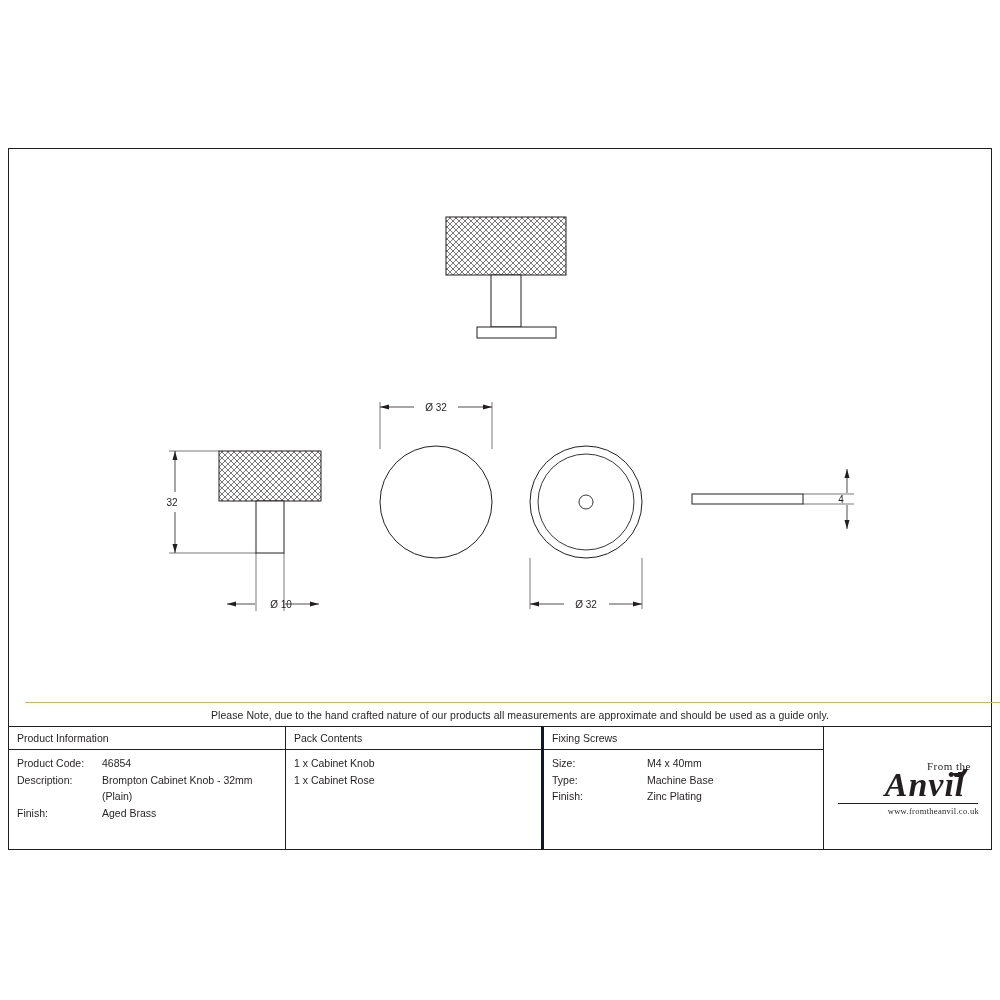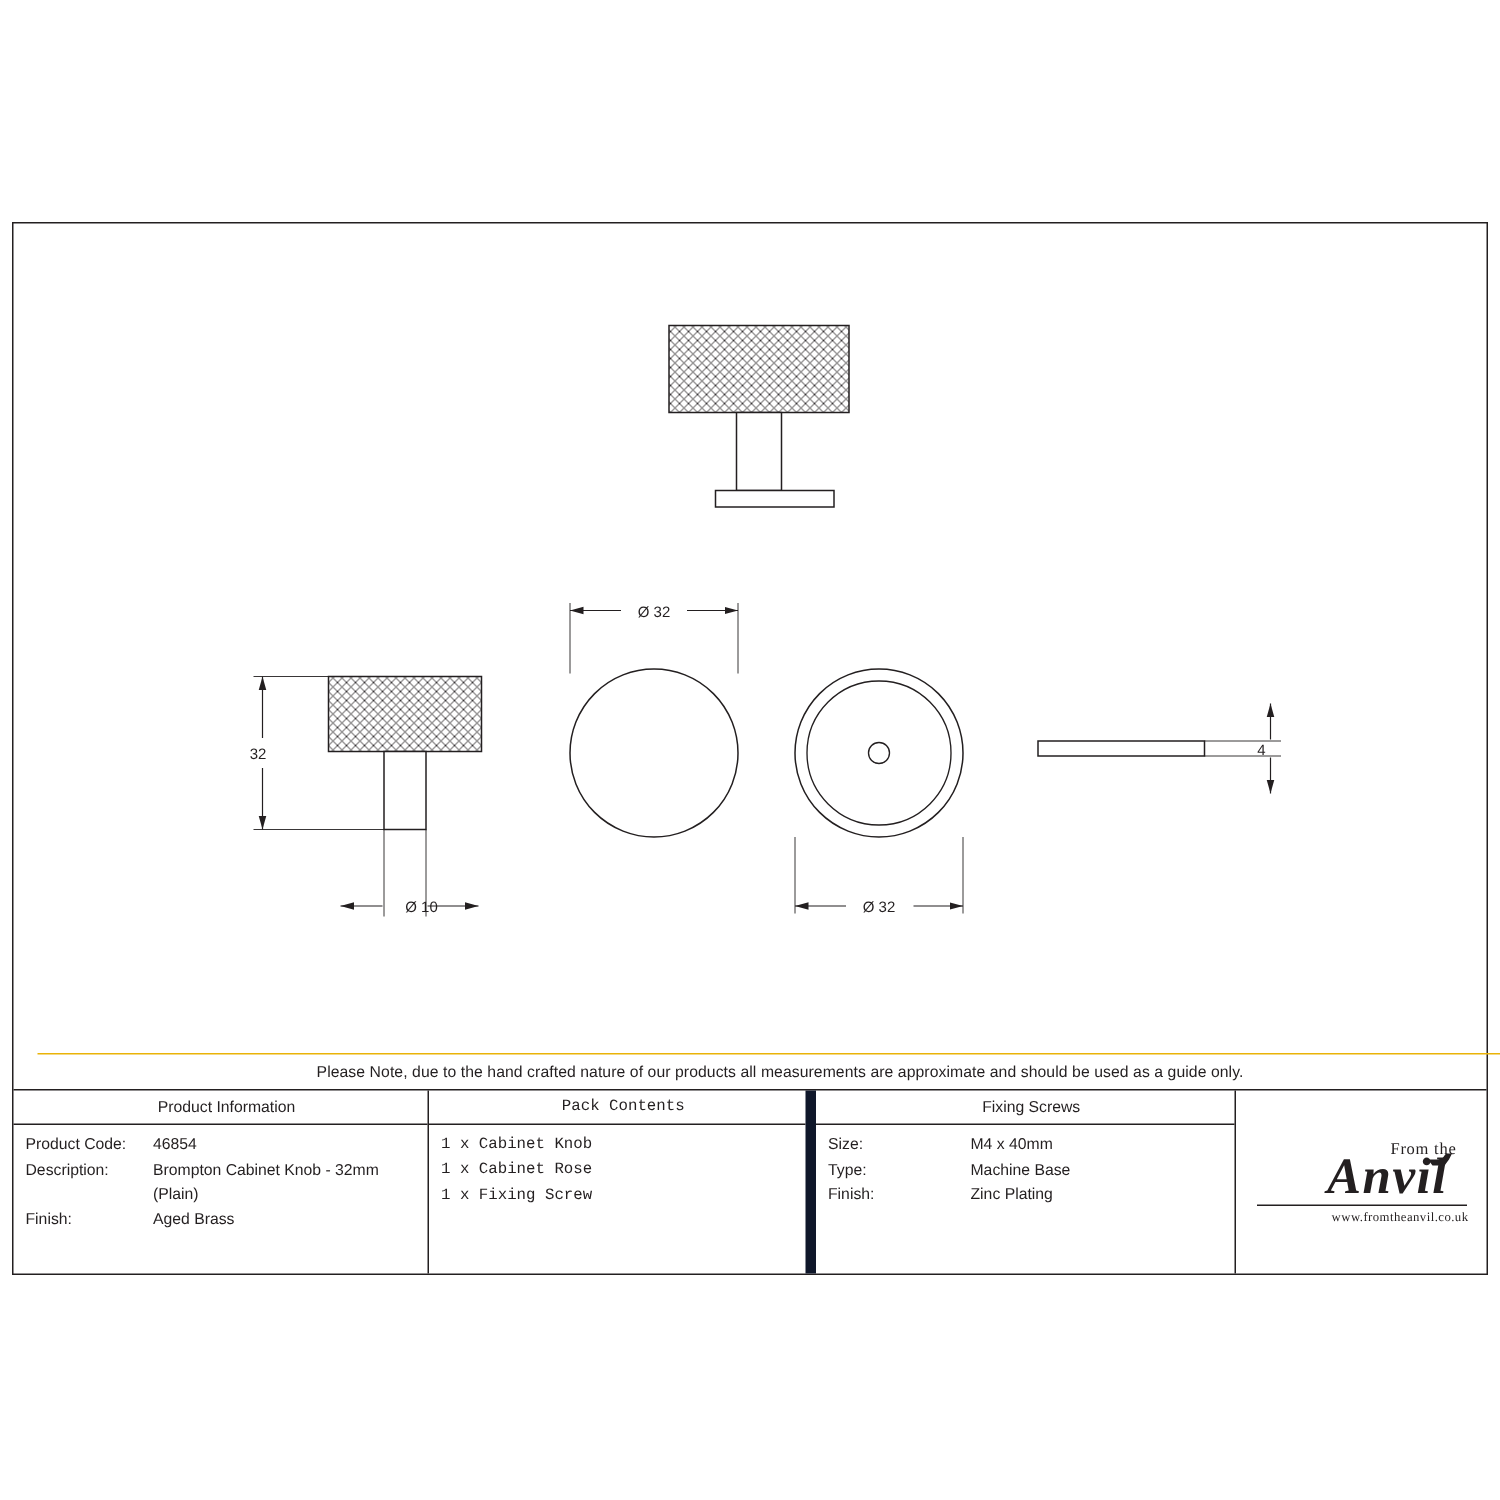--- a/index.html
+++ b/index.html
@@ -60,30 +60,29 @@
     border-top: 1px solid #231f20;
     box-sizing: border-box;
     display: flex;
   }
   .col {
     box-sizing: border-box;
     height: 100%;
     position: relative;
   }
   .col-prod { width: 277px; border-right: 1px solid #231f20; }
-  .col-pack { width: 258px; border-right: 7px solid #0f172a; font-family: Liberation Mono, monospace; }
+  .col-pack { width: 258px; border-right: 3px solid #0f172a; }
   .col-fix  { width: 280px; border-right: 1px solid #231f20; }
   .col-logo { width: 167px; }
 
   .col-head {
     font-size: 10.5px;
     padding: 5px 0 0 8px;
     height: 18px;
     box-sizing: border-box;
-    text-align: center;
   }
   .col-head-rule {
     position: absolute;
     left: 0; right: 0;
     top: 22px;
     border-top: 1px solid #231f20;
   }
   .col-body {
     position: absolute;
     left: 0; right: 0;
@@ -268,21 +267,20 @@
         </div>
       </div>
     </div>
 
     <div class="col col-pack">
       <div class="col-head">Pack Contents</div>
       <div class="col-head-rule"></div>
       <div class="col-body">
         <div class="plain-line">1 x Cabinet Knob</div>
         <div class="plain-line">1 x Cabinet Rose</div>
-        <div class="plain-line">1 x Fixing Screw</div>
       </div>
     </div>
 
     <div class="col col-fix">
       <div class="col-head">Fixing Screws</div>
       <div class="col-head-rule"></div>
       <div class="col-body">
         <div class="kv kv-fix">
           <span class="k">Size:</span>
           <span class="v">M4 x 40mm</span>

